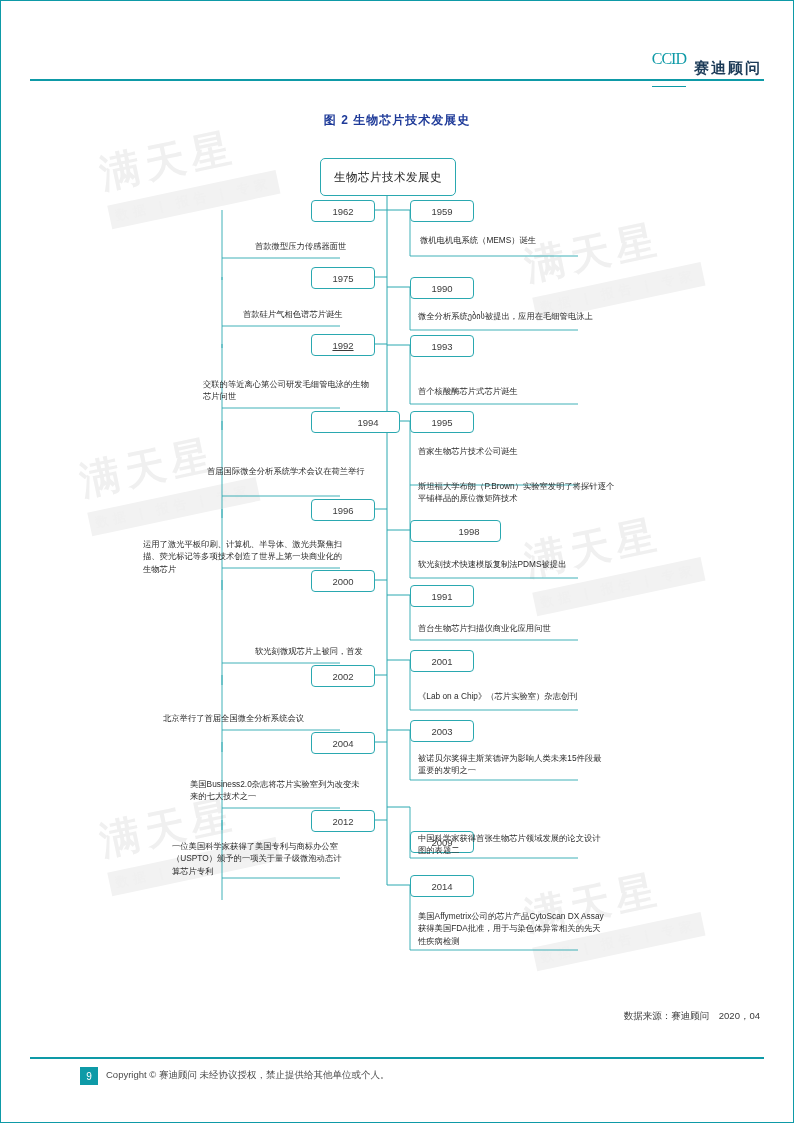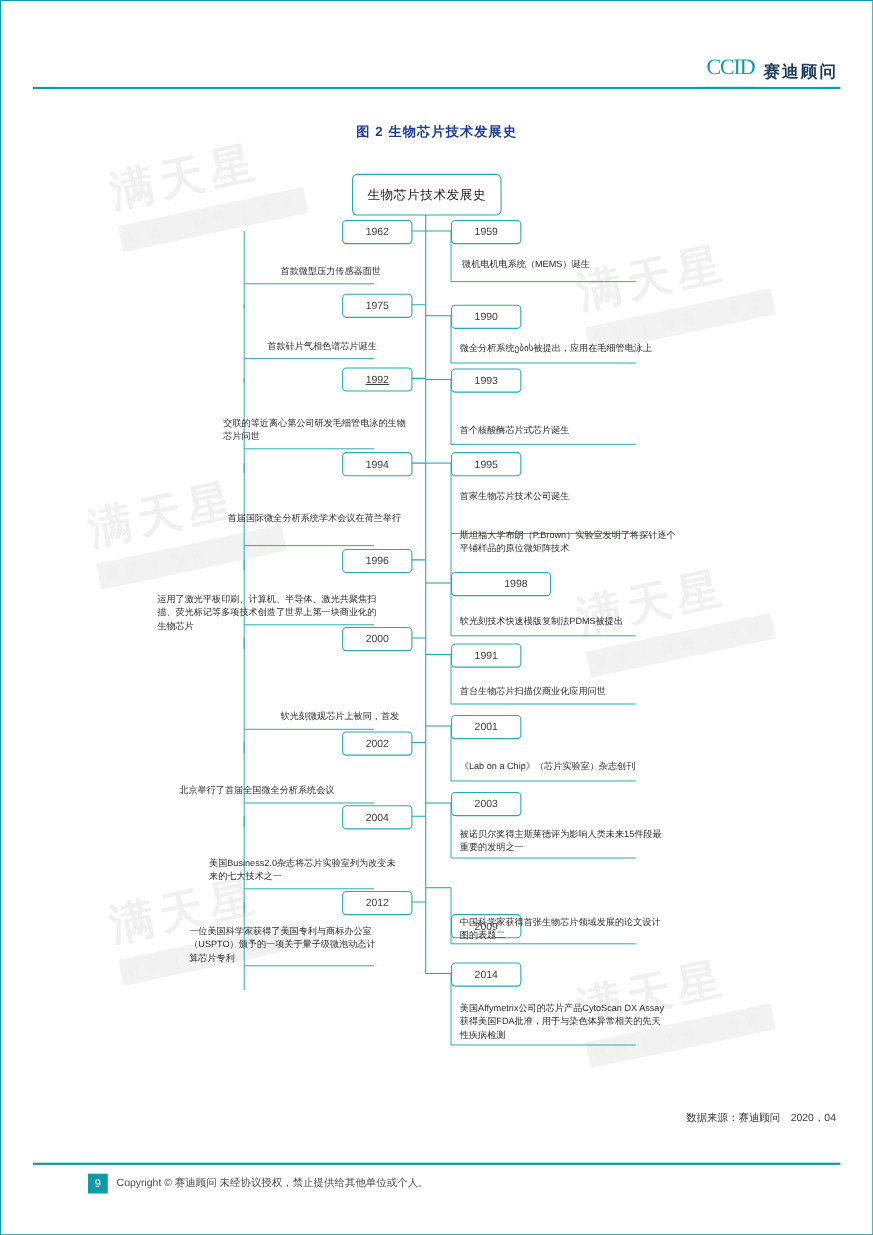--- a/index.html
+++ b/index.html
@@ -22,22 +22,22 @@
   }
   .header-rule{
     position:absolute;left:30px;right:30px;top:33px;height:2px;background:#0e9aa7;
   }
   .brand{
     position:absolute;right:32px;top:4px;
     display:flex;align-items:center;gap:8px;
   }
   .brand-logo{
     font-family:"Liberation Serif","DejaVu Serif",serif;
-    font-size:20px;letter-spacing:-1px;color:#0e9aa7;
-    border-bottom:1px solid #0e9aa7;padding-bottom:6px;
+    font-size:16px;letter-spacing:-1px;color:#0e9aa7;
+    border-bottom:1px solid #0e9aa7;padding-bottom:18px;
   }
   .brand-name{
     font-size:15px;font-weight:bold;color:#1b3a57;letter-spacing:2px;
   }
   
   .fig-title{
     position:absolute;top:112px;left:0;right:0;text-align:center;
     font-size:12px;font-weight:bold;color:#1f3b99;letter-spacing:1px;
   }
   
@@ -188,21 +188,21 @@
       <path d="M410,667 L410,718 M410,718 L578,718"></path>
       <path d="M410,745 L410,810 M410,810 L578,810"></path>
     </g>
   </svg>
 
   <div class="root-box">生物芯片技术发展史</div>
 
   <div class="ybox" style="left:311px;top:60px;">1962</div>
   <div class="ybox" style="left:311px;top:127px;">1975</div>
   <div class="ybox" style="left:311px;top:194px;text-decoration:underline;">1992</div>
-  <div class="ybox" style="left:311px;top:271px;">1994</div>
+  <div class="ybox" style="left:311px;top:271px;padding-left:25px;">1994</div>
   <div class="ybox" style="left:311px;top:359px;">1996</div>
   <div class="ybox" style="left:311px;top:430px;">2000</div>
   <div class="ybox" style="left:311px;top:525px;">2002</div>
   <div class="ybox" style="left:311px;top:592px;">2004</div>
   <div class="ybox" style="left:311px;top:670px;">2012</div>
 
   <div class="ybox" style="left:410px;top:60px;">1959</div>
   <div class="ybox" style="left:410px;top:137px;">1990</div>
   <div class="ybox" style="left:410px;top:195px;">1993</div>
   <div class="ybox" style="left:410px;top:271px;">1995</div>

